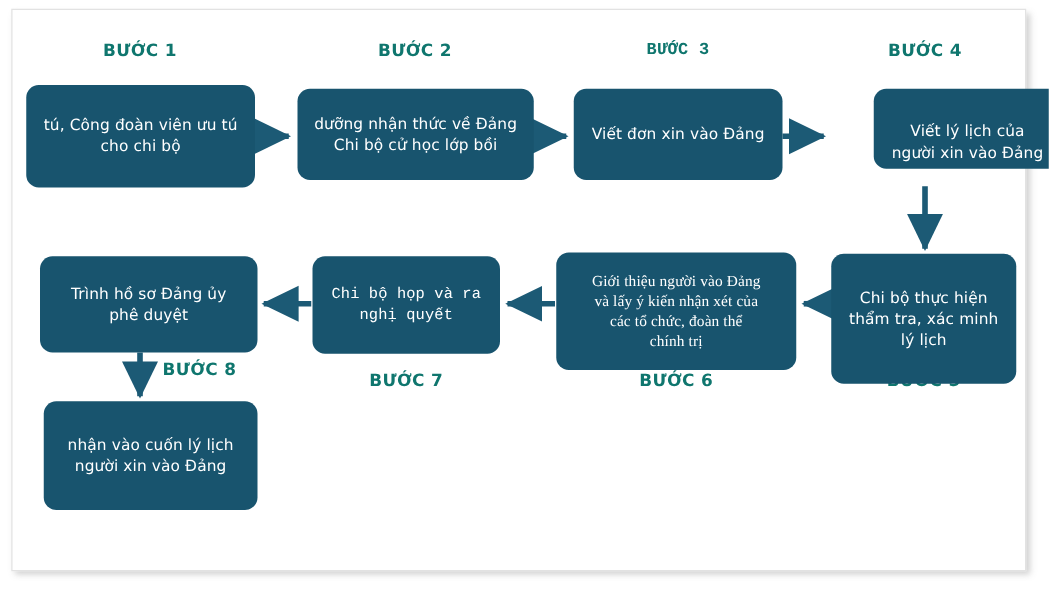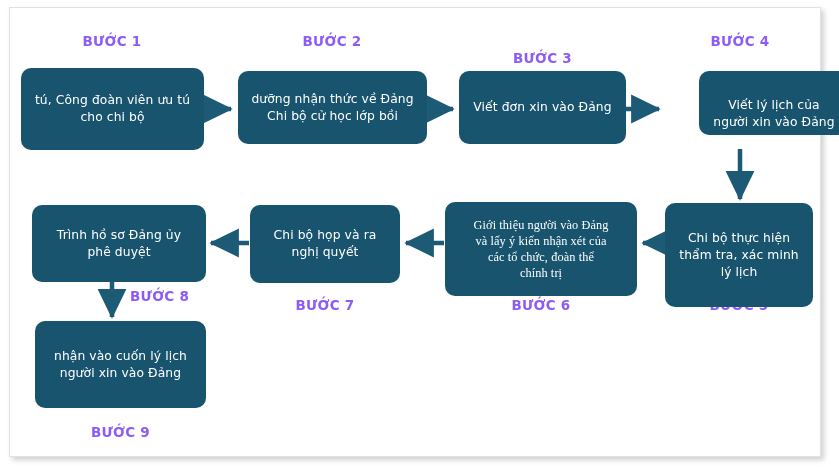--- a/index.html
+++ b/index.html
@@ -59,21 +59,21 @@
     letter-spacing: 0.1px;
     font-family: "DejaVu Sans", sans-serif;
   }
   .node span { display: block; }
 
   
   .step-label {
     position: absolute;
     font-weight: bold;
     font-size: 13.5px;
-    color: #8b5cf6;
+    color: #0f766e;
     letter-spacing: 0.3px;
     white-space: nowrap;
     text-align: center;
     font-family: "DejaVu Sans", sans-serif;
   }
 
   
   .arrows {
     position: absolute;
     left: 0;
@@ -131,41 +131,38 @@
         <line x1="112" y1="282" x2="112" y2="317" stroke="#1C5A75" stroke-width="4.5" marker-end="url(#ah-r)"></line>
       </g>
     </svg>
 
     <div class="step-label" style="left:21px; top:33px; width:182px;">
       <span>BƯỚC 1</span>
     </div>
     <div class="step-label" style="left:238px; top:33px; width:188px;">
       <span>BƯỚC 2</span>
     </div>
-    <div class="step-label" style="left:459px; top:50px; width:167px;">
+    <div class="step-label" style="left:459px; top:33px; width:167px;font-family:Liberation Mono, monospace;">
       <span>BƯỚC 3</span>
     </div>
     <div class="step-label" style="left:665px; top:33px; width:150px;">
       <span>BƯỚC 4</span>
     </div>
 
     <div class="step-label" style="left:665px; top:297px; width:148px;">
       <span>BƯỚC 5</span>
     </div>
     <div class="step-label" style="left:445px; top:297px; width:192px;">
       <span>BƯỚC 6</span>
     </div>
     <div class="step-label" style="left:250px; top:297px; width:150px;">
       <span>BƯỚC 7</span>
     </div>
     <div class="step-label" style="left:130px; top:288px; width:104px; text-align:left;">
       <span>BƯỚC 8</span>
-    </div>
-    <div class="step-label" style="left:35px; top:424px; width:171px;">
-      <span>BƯỚC 9</span>
     </div>
 
     <div class="node" style="left:21px; top:68px; width:183px; height:82px;">
       <div>
         <span>tú, Công đoàn viên ưu tú</span>
         <span>cho chi bộ</span>
       </div>
     </div>
 
     <div class="node" style="left:238px; top:71px; width:189px; height:73px;">
@@ -198,21 +195,21 @@
 
     <div class="node" style="left:445px; top:202px; width:192px; height:94px; line-height:16px;font-family:Liberation Serif, serif;">
       <div>
         <span>Giới thiệu người vào Đảng</span>
         <span>và lấy ý kiến nhận xét của</span>
         <span>các tổ chức, đoàn thể</span>
         <span>chính trị</span>
       </div>
     </div>
 
-    <div class="node" style="left:250px; top:205px; width:150px; height:78px;">
+    <div class="node" style="left:250px; top:205px; width:150px; height:78px;font-family:Liberation Mono, monospace;">
       <div>
         <span>Chi bộ họp và ra</span>
         <span>nghị quyết</span>
       </div>
     </div>
 
     <div class="node" style="left:32px; top:205px; width:174px; height:77px;">
       <div>
         <span>Trình hồ sơ Đảng ủy</span>
         <span>phê duyệt</span>

